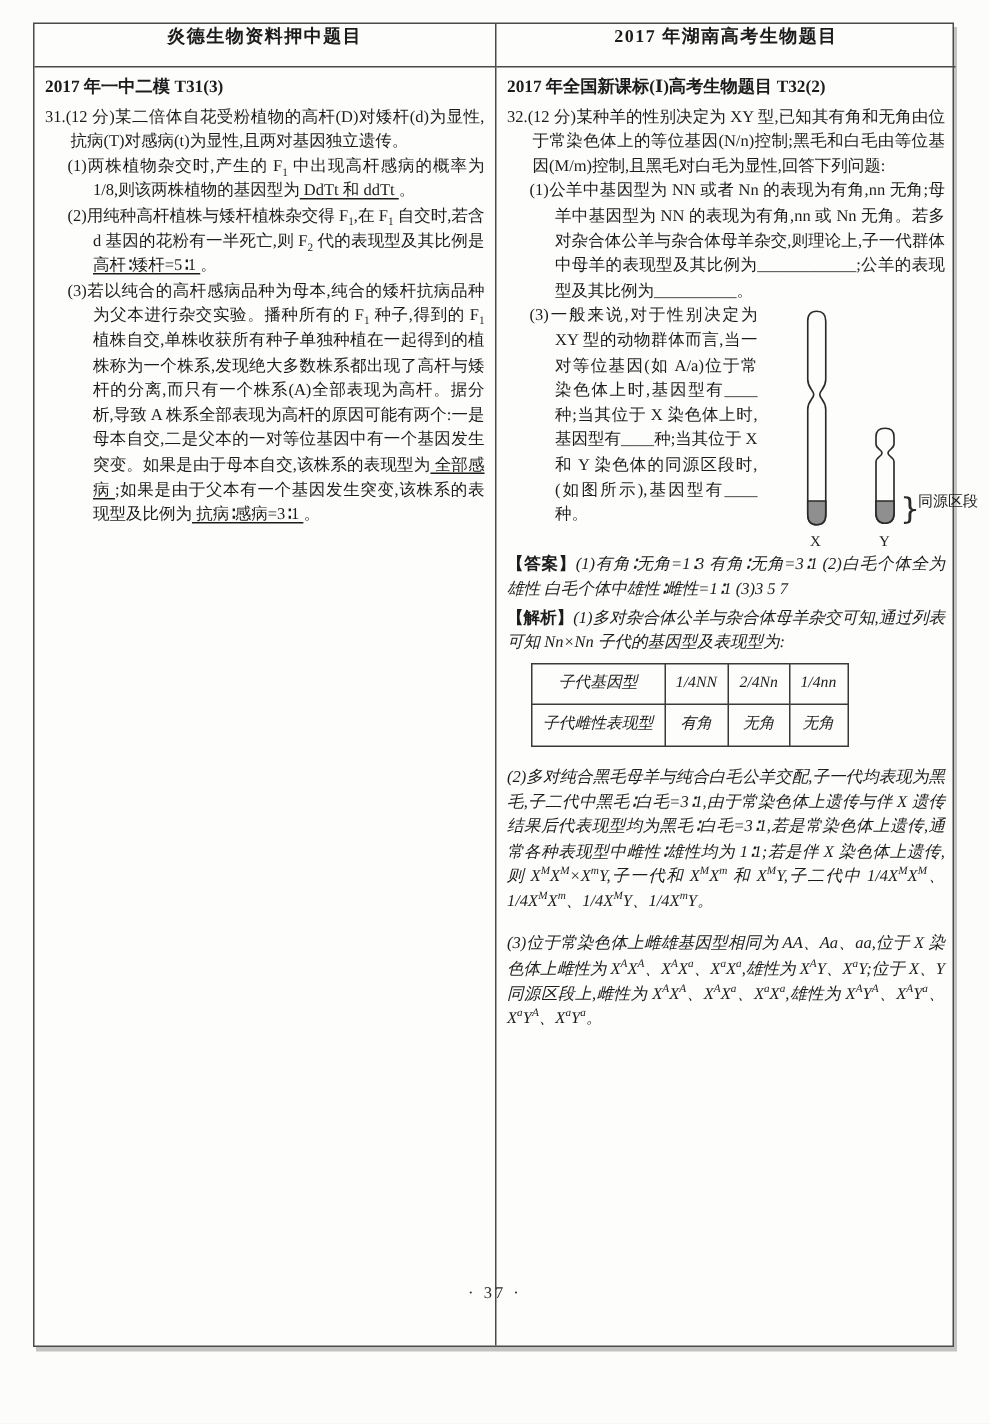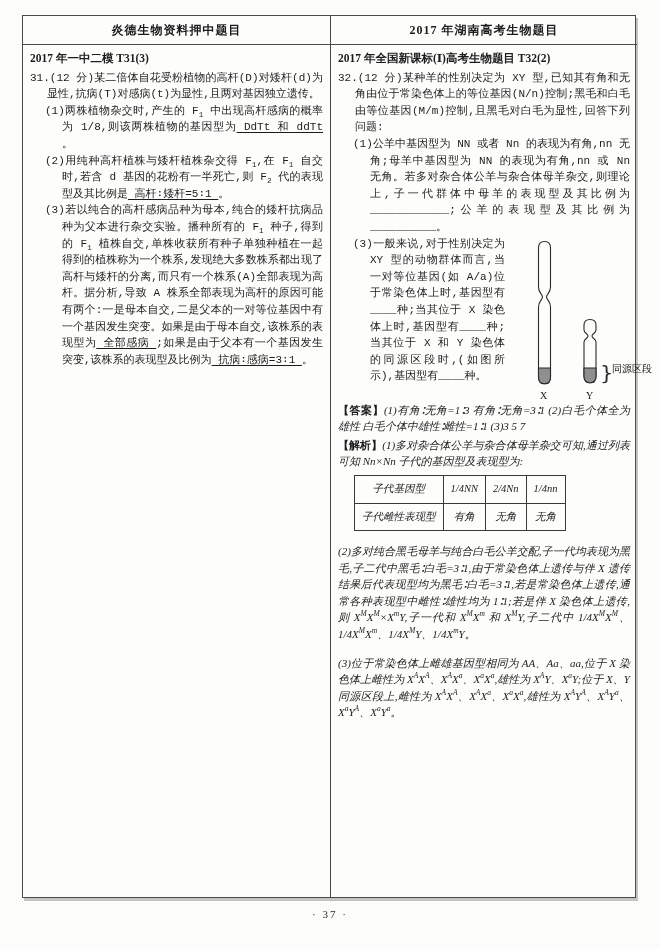--- a/index.html
+++ b/index.html
@@ -15,34 +15,34 @@
   }
   .extable {
     position:absolute; left:22px; top:15px; width:614px;
     border:1.5px solid #4a4a4a;
     box-shadow:2px 3px 0 #c3c3c1;
     display:grid;
     grid-template-columns:308px 306px;
     background:#fdfdfc;
   }
   .hdr-cell {
-    height:29px; display:flex; align-items:center; justify-content:center;
+    height:29px; display:flex; justify-content:center;
     font-weight:bold; font-size:12px; letter-spacing:1px;
     border-bottom:1.2px solid #4a4a4a;
   }
   .hdr-cell.left { border-right:1.2px solid #4a4a4a; }
   .body-cell {
     min-height:852px;
     padding:5px 7px 8px 7px;
     font-size:11px; line-height:16.6px;
     text-align:justify;
   }
   .body-cell.left { border-right:1.2px solid #4a4a4a; }
   .col-title { font-weight:bold; font-size:11.5px; margin-bottom:3px; }
-  .para.hang { padding-left:17px; text-indent:-17px;font-family:Liberation Mono, monospace; }
+  .para.hang { padding-left:17px; text-indent:-17px; }
   .para.sub { margin-left:15px; }
   sup { font-size:7.5px; line-height:0; vertical-align:super; }
   sub { font-size:7.5px; line-height:0; vertical-align:sub; }
   .ansline { text-decoration:underline; text-underline-offset:2px; }
   .ansblock { clear:both; margin-top:2px; }
   .blabel { font-weight:bold; font-style:normal; }
   .kai { font-style:italic;margin-top:12px; }
   .soltable {
     border-collapse:collapse; margin:5px 2px 5px 16px;
     font-style:italic;
@@ -70,21 +70,21 @@
     position:absolute; left:90px; top:123px;
     font-size:21px; line-height:21px; color:#2a2a2a;
     font-family:"DejaVu Sans",sans-serif;
     transform:scaleY(0.95);
   }
   .region-label {
     position:absolute; left:102px; top:121px;
     font-size:10px; white-space:nowrap;
   }
   .footer {
-    position:absolute; left:0; top:908px; width:660px;
+    position:absolute; left:0; top:856px; width:660px;
     text-align:center; font-size:11px; color:#2a2a2a; letter-spacing:2px;
   }
 </style>
 </head>
 <body>
 
 <div class="sheet">
 
   <div class="extable">
 

